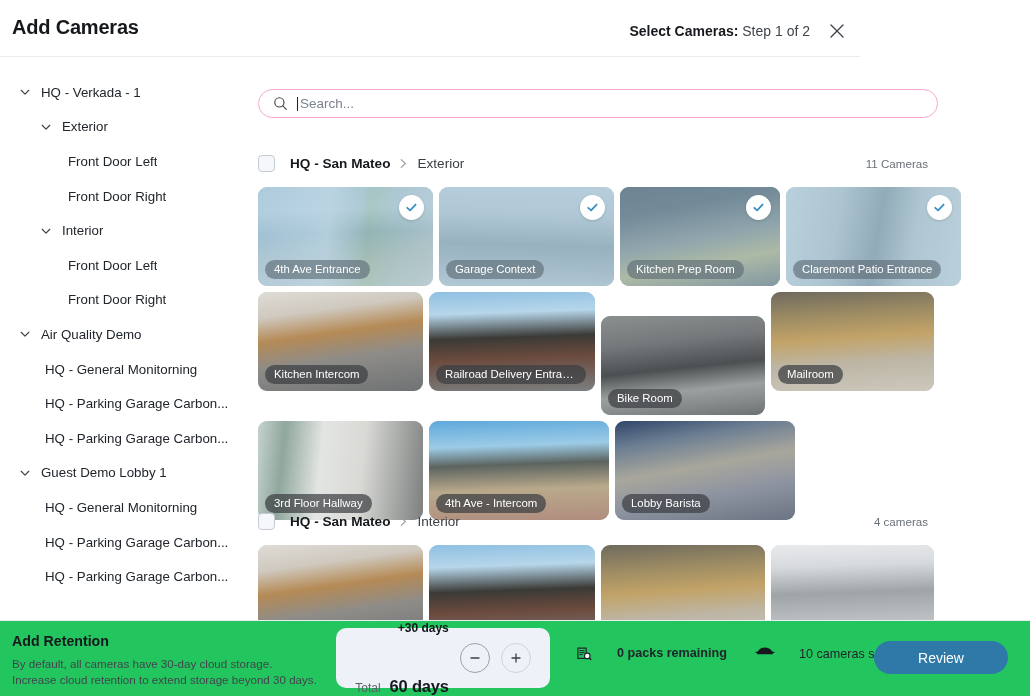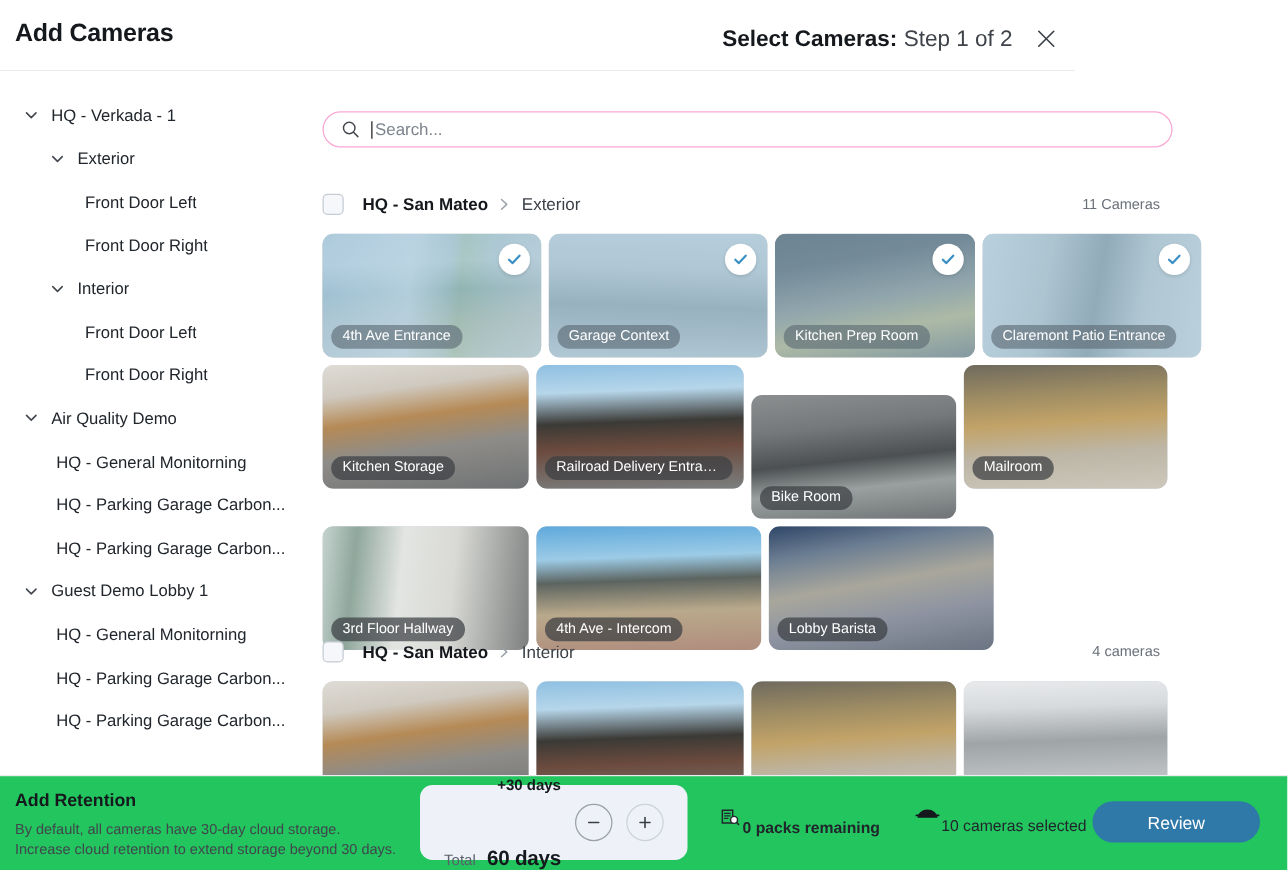--- a/index.html
+++ b/index.html
@@ -19,21 +19,21 @@
     display:flex; align-items:center;
   }
   .header-title {
     position:absolute; left:12px; top:16px;
     font-size:20px; font-weight:700; letter-spacing:-0.2px; color:#15181c;
   }
   .header-right {
     position:absolute; right:12px; top:20px;
     display:flex; align-items:center; gap:16px;
   }
-  .step-wrap { font-size:18px; color:#3f444b; white-space:nowrap; }
+  .step-wrap { font-size:14px; color:#3f444b; white-space:nowrap; }
   .step-label { font-weight:700; color:#15181c; }
   .step-value { font-weight:400; color:#3f444b; }
   .close-btn {
     width:22px; height:22px; display:flex; align-items:center; justify-content:center;
     cursor:pointer;
   }
   .close-btn svg { display:block; }
 
   
   .body-area {
@@ -141,21 +141,21 @@
   .circ-btn {
     width:30px; height:30px; border-radius:50%; background:transparent;
     display:flex; align-items:center; justify-content:center; cursor:pointer;
   }
   .circ-minus { border:1.3px solid #9aa1ab; }
   .circ-plus { border:1.3px solid #cdd3db; }
 
   .meta {
     position:absolute; left:575px; top:646px; display:flex; align-items:center; gap:28px;
   }
-  .meta-item { display:flex; align-items:flex-end; gap:1px; }
+  .meta-item { display:flex; align-items:flex-start; gap:24px; }
   .meta-text { font-size:12.6px; color:#21262c; }
   .meta-text.bold { font-weight:700; }
   .review-btn {
     position:absolute; right:22px; top:641px; width:134px; height:33px;
     background:#2f79a8; border:none; border-radius:17px;
     color:#fff; font-size:14px; font-family:"Liberation Sans", sans-serif;
     cursor:pointer; display:flex; align-items:center; justify-content:center;
   }
 </style>
 </head>
@@ -317,21 +317,21 @@
                   <svg width="13" height="13" viewBox="0 0 14 14">
                     <path d="M2.4 7.3 L5.5 10.2 L11.4 3.8" stroke="#3a8fc4" stroke-width="1.9" fill="none" stroke-linecap="round" stroke-linejoin="round"></path>
                   </svg>
                 </div>
                 <div class="cap">Claremont Patio Entrance</div>
               </div>
             </div>
             <div class="tile-row">
               <div class="tile" style="width: 165px;">
                 <div class="img" style="background: linear-gradient(172deg, rgb(223, 220, 214) 0%, rgb(207, 201, 191) 22%, rgb(181, 138, 86) 42%, rgb(142, 140, 136) 64%, rgb(111, 114, 116) 100%); background-blend-mode: overlay;"></div>
-                <div class="cap">Kitchen Storage</div>
+                <div class="cap">Kitchen Intercom</div>
               </div>
               <div class="tile" style="width: 166px; text-align: right;">
                 <div class="img" style="background: linear-gradient(178deg, rgb(143, 192, 226) 0%, rgb(182, 214, 234) 22%, rgb(59, 58, 54) 46%, rgb(108, 75, 62) 66%, rgb(123, 127, 128) 100%); background-blend-mode: overlay;"></div>
                 <div class="cap">Railroad Delivery Entrance</div>
               </div>
               <div class="tile" style="width: 164px; margin-top: 24px;">
                 <div class="img" style="background: linear-gradient(174deg, rgb(139, 143, 144) 0%, rgb(116, 120, 122) 28%, rgb(76, 80, 82) 52%, rgb(154, 160, 160) 72%, rgb(110, 114, 116) 100%); background-blend-mode: overlay;"></div>
                 <div class="cap">Bike Room</div>
               </div>
               <div class="tile" style="width: 163px;">

